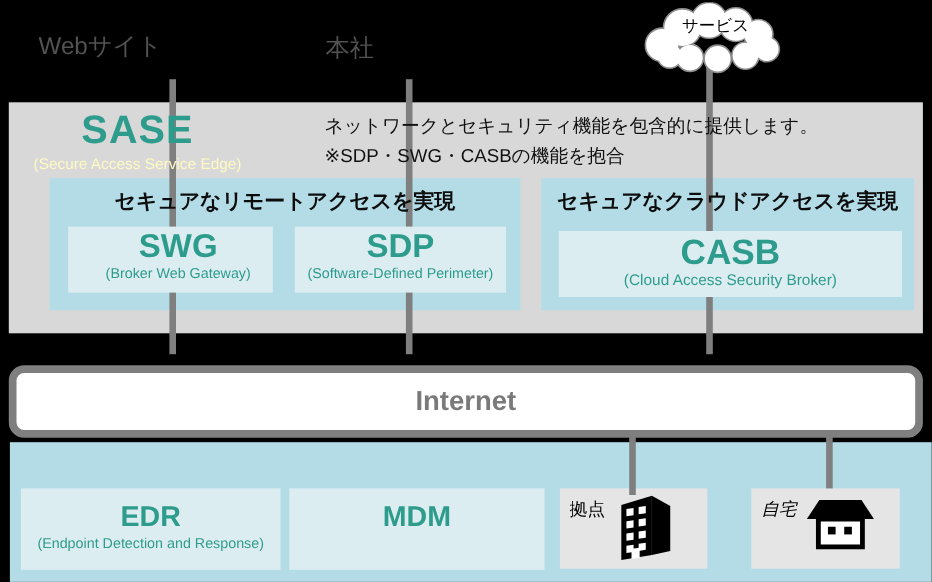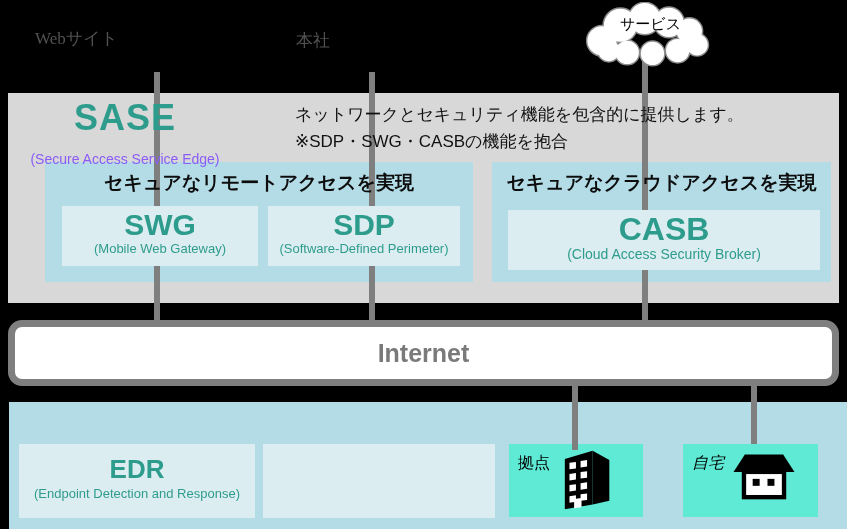--- a/index.html
+++ b/index.html
@@ -4,21 +4,21 @@
 <style>
   html,body{margin:0;padding:0;}
   body{
     width:847px;height:529px;position:relative;background:#000;
     font-family:"Liberation Sans","DejaVu Sans",sans-serif;
     overflow:hidden;
   }
   .abs{position:absolute;}
 
   
-  .top-label{color:#525252;font-size:17px;z-index:4;font-family:Liberation Serif, serif;}
+  .top-label{color:#525252;font-size:22px;z-index:4;}
   #label-website{left:35px;top:27px;}
   #label-hq{left:296px;top:29px;}
 
   
   #cloud{left:573px;top:2px;width:155px;height:66px;z-index:4;}
   #cloud svg{position:absolute;left:0;top:0;width:100%;height:100%;}
   #cloud-text{position:absolute;left:0;top:12px;width:100%;text-align:center;
     color:#000;font-size:15px;line-height:19px;z-index:5;}
 
   
@@ -26,56 +26,56 @@
   #line-website{left:154px;top:72px;height:250px;}
   #line-hq{left:369px;top:72px;height:250px;}
   #line-cloud{left:642px;top:58px;height:264px;}
   #line-office{left:572px;top:386px;height:64px;}
   #line-home{left:751px;top:386px;height:58px;}
 
   
   #sase-box{left:8px;top:93px;width:831px;height:210px;background:#D8D8D8;z-index:1;}
   #sase-title-block{left:15px;top:98px;width:220px;text-align:center;z-index:4;}
   #sase-title{font-size:36px;font-weight:bold;color:#2E9C8C;line-height:40px;letter-spacing:1px;}
-  #sase-subtitle{font-size:14px;color:#8b5cf6;line-height:18px;margin-top:12px;}
+  #sase-subtitle{font-size:14px;color:#fef9c3;line-height:18px;margin-top:2px;}
   #sase-desc{left:295px;top:101px;width:540px;z-index:4;color:#111;
     font-size:17px;line-height:27px;}
 
   
   .blue-box{background:#B3DCE7;z-index:2;}
   #remote-group{left:45px;top:162px;width:428px;height:120px;}
   #cloudacc-group{left:492px;top:162px;width:339px;height:120px;}
   .group-heading{z-index:4;color:#0D0D0D;font-weight:bold;font-size:19px;text-align:center;}
   #remote-heading{left:45px;top:170px;width:428px;}
   #cloudacc-heading{left:492px;top:170px;width:339px;}
 
   .pale-box{background:#DCEDF2;z-index:4;text-align:center;color:#2E9C8C;}
   .pale-title{font-weight:bold;}
-  #swg-box{left:62px;top:206px;width:196px;height:57px;padding-top:3px;}
+  #swg-box{left:62px;top:206px;width:172px;height:57px;padding-top:3px;padding-left:14px;}
   #sdp-box{left:268px;top:206px;width:192px;height:57px;padding-top:3px;}
   #swg-box .pale-title,#sdp-box .pale-title{font-size:30px;line-height:32px;}
   #swg-box .pale-sub,#sdp-box .pale-sub{font-size:13px;line-height:16px;}
   #casb-box{left:508px;top:210px;width:312px;height:58px;padding-top:2px;}
   #casb-box .pale-title{font-size:32px;line-height:34px;}
   #casb-box .pale-sub{font-size:14px;line-height:17px;}
 
   
-  #internet-bar{left:8px;top:320px;width:831px;height:66px;box-sizing:border-box;
+  #internet-bar{left:8px;top:332px;width:831px;height:66px;box-sizing:border-box;
     background:#fff;border:7px solid #7F7F7F;border-radius:14px;z-index:5;
     display:flex;align-items:center;justify-content:center;}
   #internet-label{color:#7A7A7A;font-size:25px;font-weight:bold;}
 
   
   #bottom-box{left:9px;top:402px;width:838px;height:127px;background:#B3DCE7;z-index:1;}
   #edr-box{left:19px;top:444px;width:236px;height:74px;z-index:2;padding-top:9px;box-sizing:border-box;}
   #mdm-box{left:263px;top:444px;width:232px;height:74px;z-index:2;padding-top:9px;box-sizing:border-box;}
   #edr-box .pale-title,#mdm-box .pale-title{font-size:26px;line-height:32px;}
   #edr-box .pale-sub,#mdm-box .pale-sub{font-size:13px;line-height:17px;}
 
-  .site-box{background:#5eead4;z-index:2;}
+  .site-box{background:#e5e5e5;z-index:2;}
   #office-box{left:509px;top:444px;width:134px;height:73px;}
   #home-box{left:683px;top:444px;width:135px;height:73px;font-style:italic;}
   .site-label{position:absolute;left:9px;top:9px;font-size:16px;color:#000;}
   #building-icon{position:absolute;left:52px;top:4px;width:54px;height:63px;}
   #house-icon{position:absolute;left:48px;top:7px;width:66px;height:54px;}
 </style>
 </head>
 <body>
 
 <div class="abs top-label" id="label-website">Webサイト</div>
@@ -126,21 +126,21 @@
 </div>
 <div class="abs" id="sase-desc">
   <div>ネットワークとセキュリティ機能を包含的に提供します。</div>
   <div>※SDP・SWG・CASBの機能を抱合</div>
 </div>
 
 <div class="abs blue-box" id="remote-group"></div>
 <div class="abs group-heading" id="remote-heading">セキュアなリモートアクセスを実現</div>
 <div class="abs pale-box" id="swg-box">
   <div class="pale-title">SWG</div>
-  <div class="pale-sub">(Mobile Web Gateway)</div>
+  <div class="pale-sub">(Broker Web Gateway)</div>
 </div>
 <div class="abs pale-box" id="sdp-box">
   <div class="pale-title">SDP</div>
   <div class="pale-sub">(Software-Defined Perimeter)</div>
 </div>
 
 <div class="abs blue-box" id="cloudacc-group"></div>
 <div class="abs group-heading" id="cloudacc-heading">セキュアなクラウドアクセスを実現</div>
 <div class="abs pale-box" id="casb-box">
   <div class="pale-title">CASB</div>
@@ -150,20 +150,21 @@
 <div class="abs" id="internet-bar">
   <span id="internet-label">Internet</span>
 </div>
 
 <div class="abs" id="bottom-box"></div>
 <div class="abs pale-box" id="edr-box">
   <div class="pale-title">EDR</div>
   <div class="pale-sub">(Endpoint Detection and Response)</div>
 </div>
 <div class="abs pale-box" id="mdm-box">
+  <div class="pale-title">MDM</div>
 </div>
 
 <div class="abs site-box" id="office-box">
   <span class="site-label">拠点</span>
   <svg id="building-icon" viewBox="0 0 58 68">
     <polygon points="4,12 34,3 34,61 4,66" fill="#000"></polygon>
     <polygon points="34,3 52,13 52,57 34,61" fill="#000"></polygon>
     <g fill="#fff">
       <polygon points="9,16 16,15 16,22 9,23"></polygon>
         <polygon points="21,14 28,13 28,20 21,21"></polygon>

